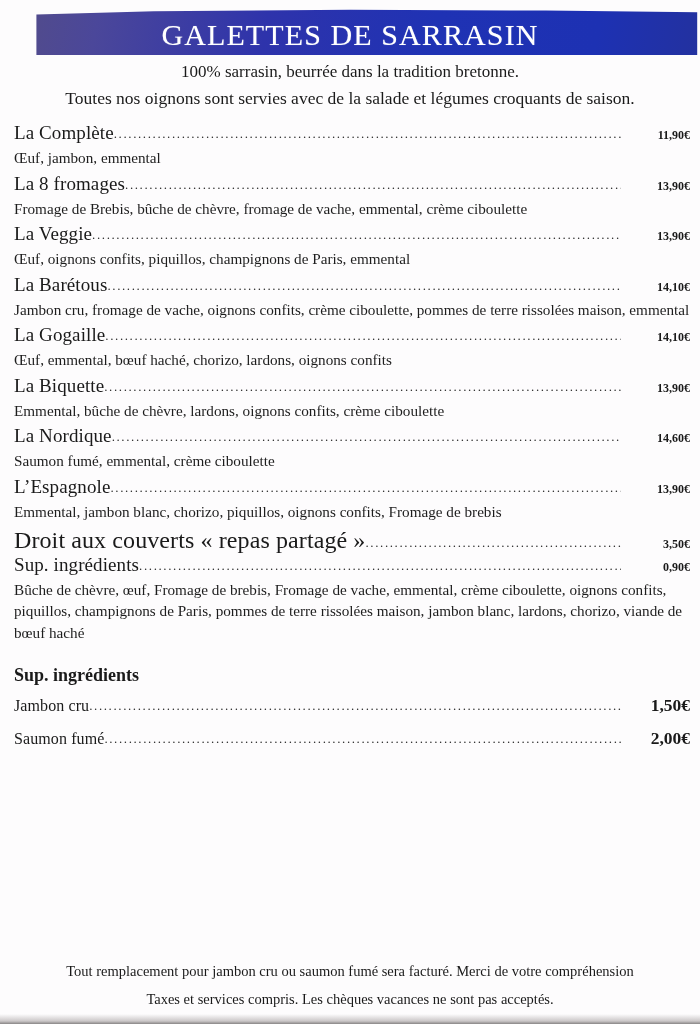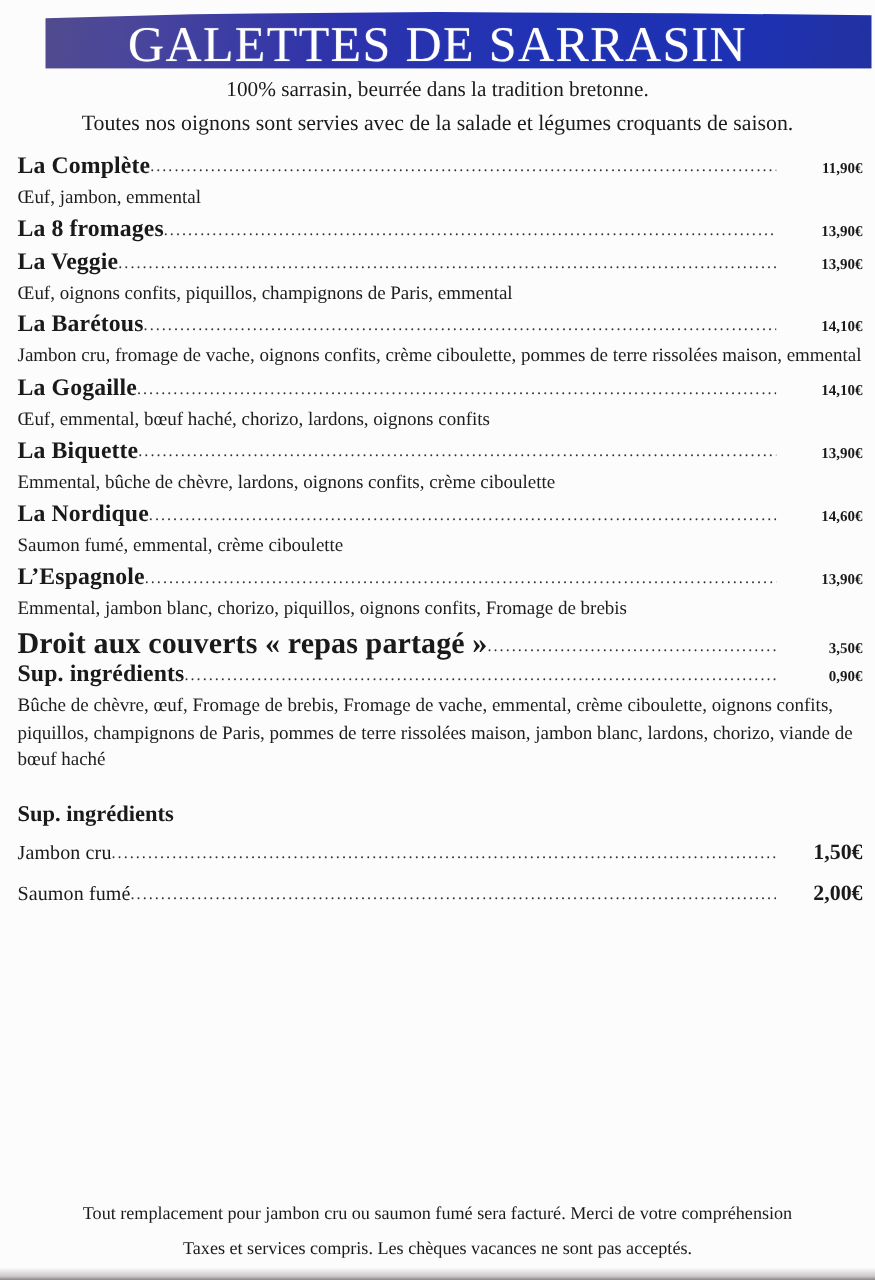--- a/index.html
+++ b/index.html
@@ -39,21 +39,21 @@
                        99.6% 100%, 5.2% 100%);
   }
   .banner-title {
     position: absolute;
     inset: 0;
     display: flex;
     align-items: center;
     justify-content: center;
     padding-top: 6px;
     color: #ffffff;
-    font-size: 40px;
+    font-size: 30px;
     letter-spacing: 1.1px;
     font-family: "Liberation Serif", "DejaVu Serif", serif;
     text-shadow: 0 0 1px rgba(255,255,255,0.45);
     white-space: nowrap;
   }
 
   
   .subtitle-1 {
     position: absolute;
     top: 62px;
@@ -79,21 +79,21 @@
     width: 676px;
   }
   .entry { margin-bottom: 4px; }
 
   .row {
     display: flex;
     align-items: baseline;
     width: 100%;
   }
   .row .name {
-    font-weight: bold;
+    font-weight: normal;
     font-size: 19px;
     white-space: nowrap;
     letter-spacing: 0.1px;
   }
   .row .leader {
     flex: 1 1 auto;
     overflow: hidden;
     white-space: nowrap;
     font-size: 13px;
     letter-spacing: 1.6px;
@@ -176,20 +176,21 @@
       </div>
       <div class="desc">Œuf, jambon, emmental</div>
     </div>
 
     <div class="entry">
       <div class="row">
         <span class="name">La 8 fromages</span>
         <span class="leader">..................................................................................................................</span>
         <span class="price">13,90€</span>
       </div>
+      <div class="desc">Fromage de Brebis, bûche de chèvre, fromage de vache, emmental, crème ciboulette</div>
     </div>
 
     <div class="entry">
       <div class="row">
         <span class="name">La Veggie</span>
         <span class="leader">..................................................................................................................</span>
         <span class="price">13,90€</span>
       </div>
       <div class="desc">Œuf, oignons confits, piquillos, champignons de Paris, emmental</div>
     </div>

